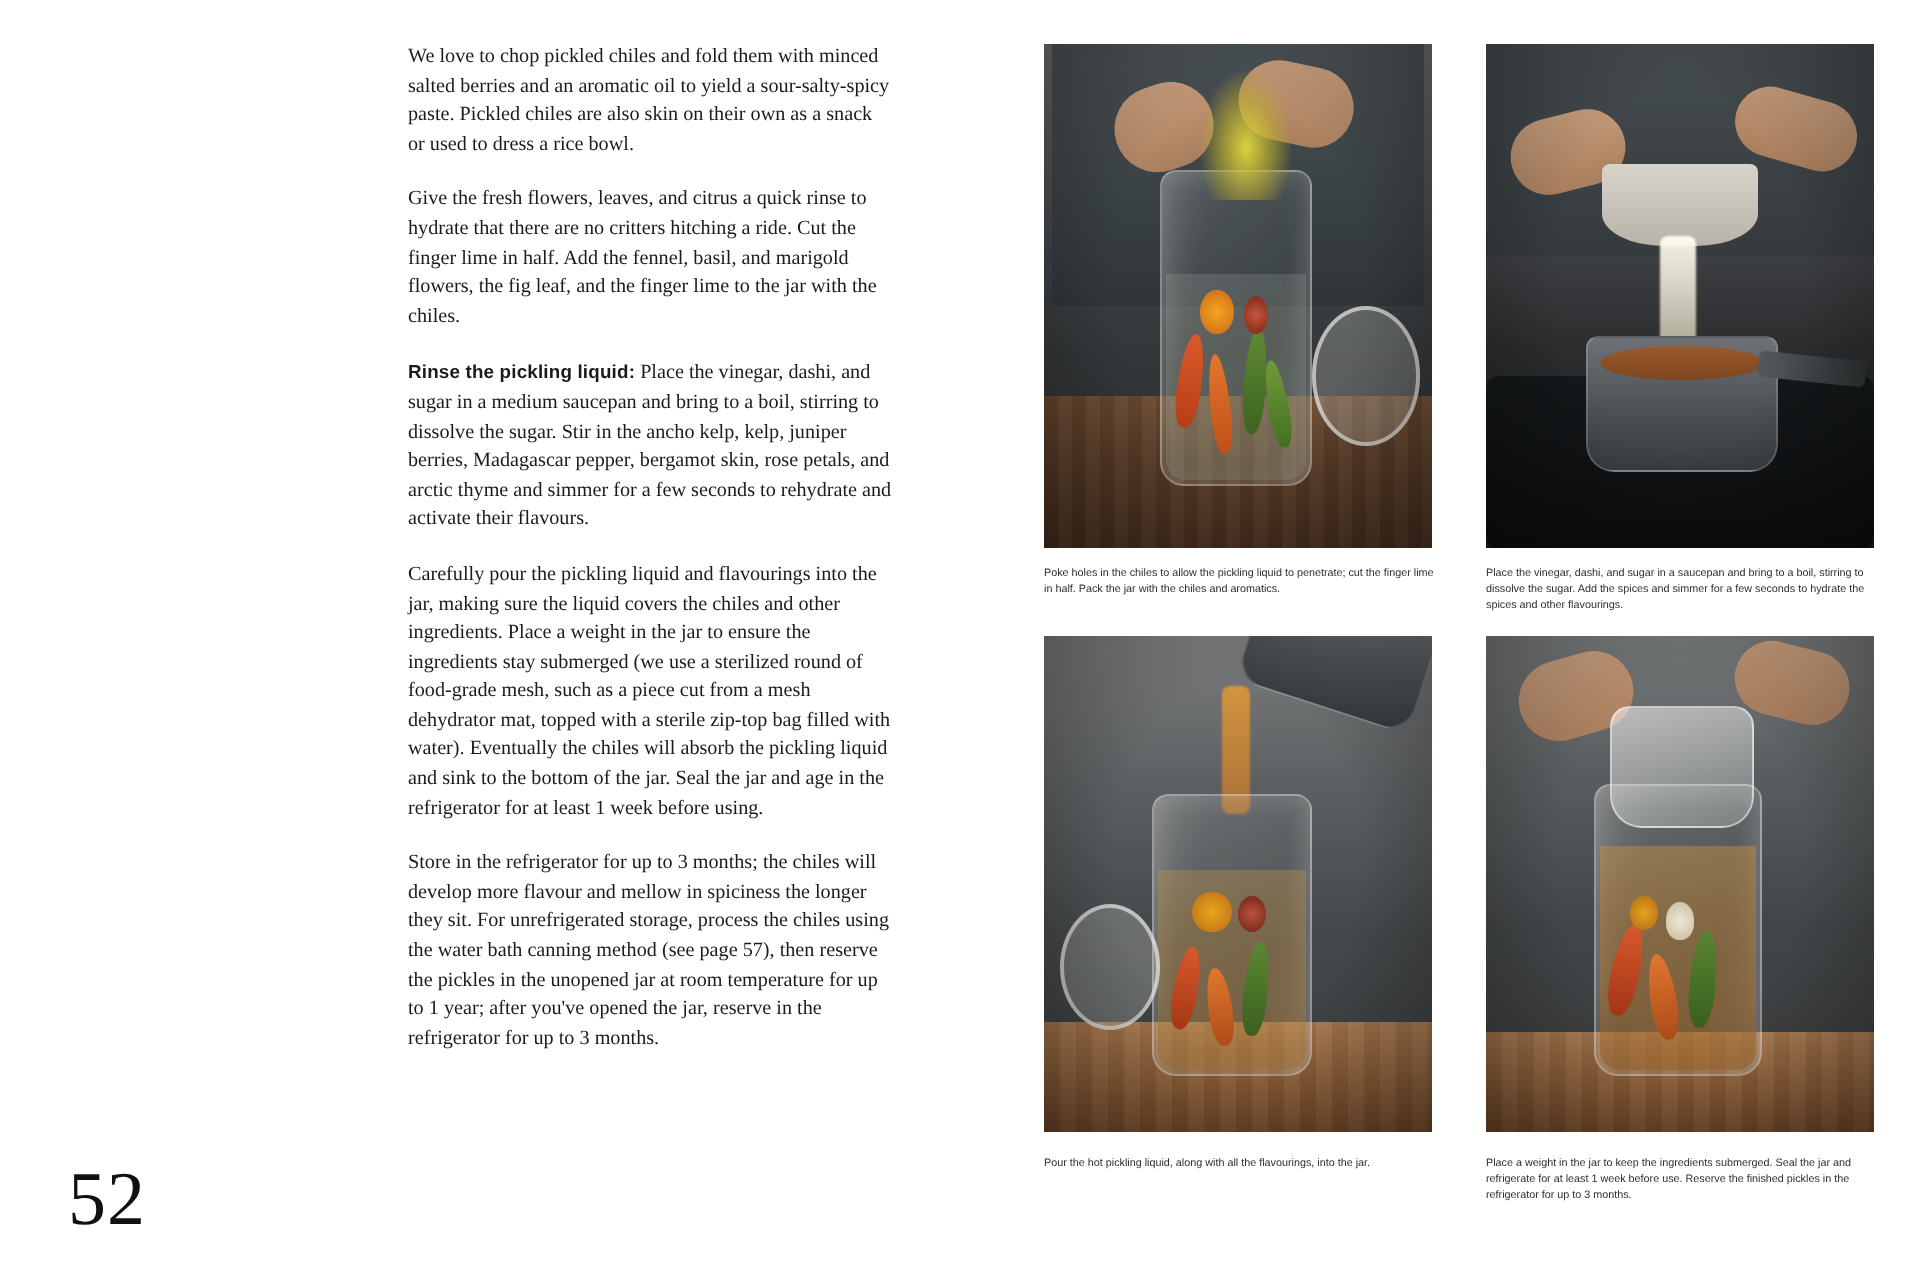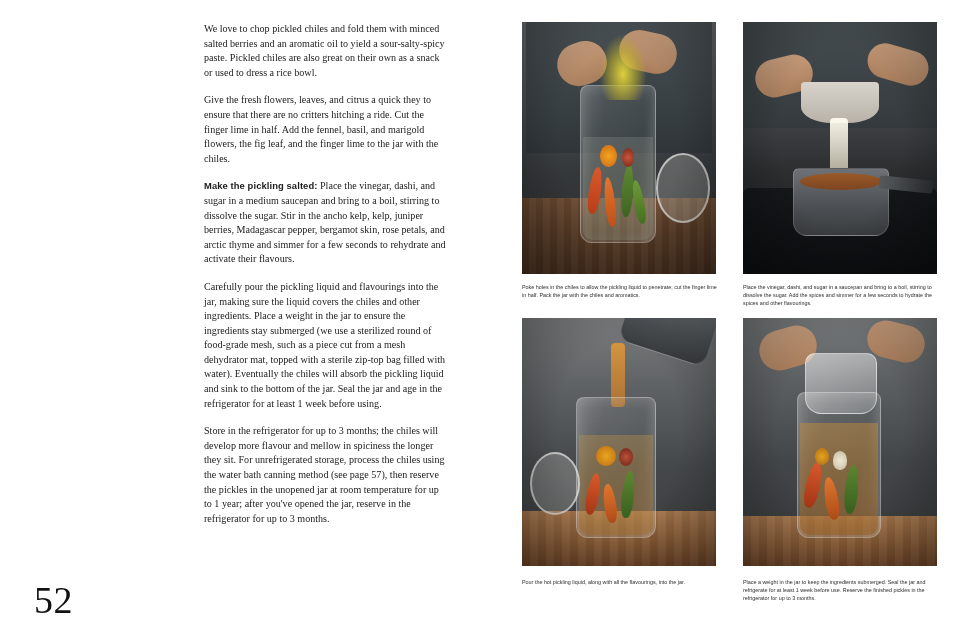--- a/index.html
+++ b/index.html
@@ -182,23 +182,23 @@
     border: 1px solid rgba(255,255,255,0.5);
     border-radius: 10px 10px 16px 16px;
   }
 </style>
 </head>
 <body>
 
 <div class="page">
 
   <div class="text-col">
-    <p class="para"><span>We love to chop pickled chiles and fold them with minced salted berries and an aromatic oil to yield a sour-salty-spicy paste. Pickled chiles are also great on their own as a snack or used to dress a rice bowl.</span></p>
-    <p class="para"><span>Give the fresh flowers, leaves, and citrus a quick they to ensure that there are no critters hitching a ride. Cut the finger lime in half. Add the fennel, basil, and marigold flowers, the fig leaf, and the finger lime to the jar with the chiles.</span></p>
-    <p class="para"><span class="lead">Make the pickling salted:</span><span> Place the vinegar, dashi, and sugar in a medium saucepan and bring to a boil, stirring to dissolve the sugar. Stir in the ancho kelp, kelp, juniper berries, Madagascar pepper, bergamot skin, rose petals, and arctic thyme and simmer for a few seconds to rehydrate and activate their flavours.</span></p>
+    <p class="para"><span>We love to chop pickled chiles and fold them with minced salted berries and an aromatic oil to yield a sour-salty-spicy paste. Pickled chiles are also skin on their own as a snack or used to dress a rice bowl.</span></p>
+    <p class="para"><span>Give the fresh flowers, leaves, and citrus a quick rinse to hydrate that there are no critters hitching a ride. Cut the finger lime in half. Add the fennel, basil, and marigold flowers, the fig leaf, and the finger lime to the jar with the chiles.</span></p>
+    <p class="para"><span class="lead">Rinse the pickling liquid:</span><span> Place the vinegar, dashi, and sugar in a medium saucepan and bring to a boil, stirring to dissolve the sugar. Stir in the ancho kelp, kelp, juniper berries, Madagascar pepper, bergamot skin, rose petals, and arctic thyme and simmer for a few seconds to rehydrate and activate their flavours.</span></p>
     <p class="para"><span>Carefully pour the pickling liquid and flavourings into the jar, making sure the liquid covers the chiles and other ingredients. Place a weight in the jar to ensure the ingredients stay submerged (we use a sterilized round of food-grade mesh, such as a piece cut from a mesh dehydrator mat, topped with a sterile zip-top bag filled with water). Eventually the chiles will absorb the pickling liquid and sink to the bottom of the jar. Seal the jar and age in the refrigerator for at least 1 week before using.</span></p>
     <p class="para"><span>Store in the refrigerator for up to 3 months; the chiles will develop more flavour and mellow in spiciness the longer they sit. For unrefrigerated storage, process the chiles using the water bath canning method (see page 57), then reserve the pickles in the unopened jar at room temperature for up to 1 year; after you've opened the jar, reserve in the refrigerator for up to 3 months.</span></p>
   </div>
 
   <div class="folio">52</div>
 
   <div class="photo photo-1">
     <div class="scene">
       <div class="bg-dark"></div>
       <div class="apron" style="left:2%; right:2%; top:-6%; height:58%;"></div>

